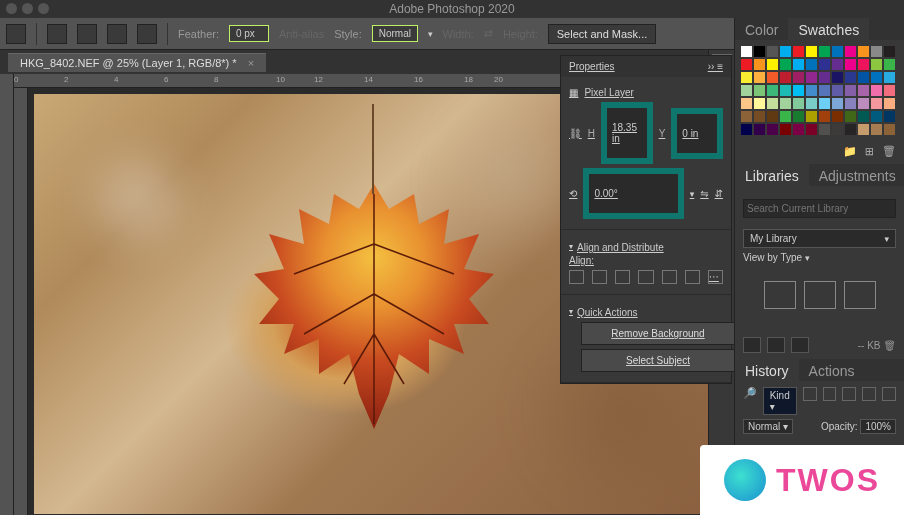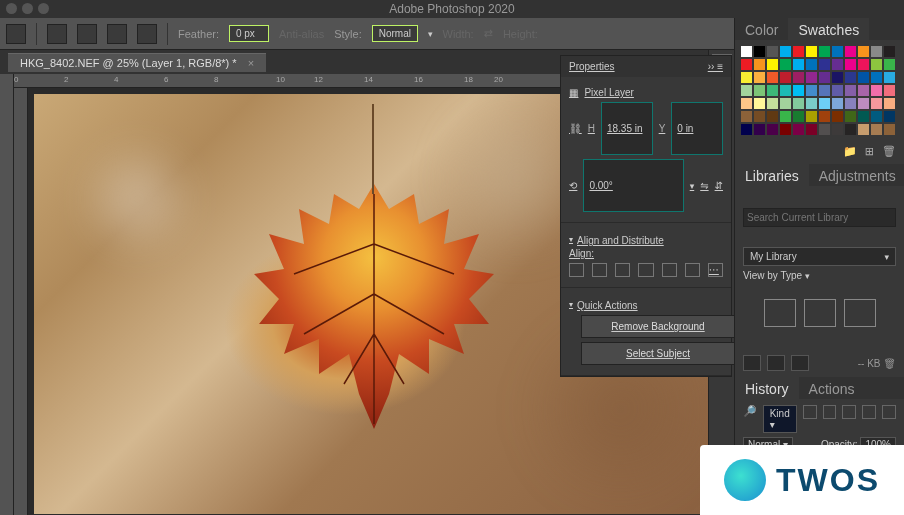--- a/index.html
+++ b/index.html
@@ -29,50 +29,50 @@
 .stem{position:absolute;left:138px;top:-50px;width:2px;height:90px;background:#6a4a2a;}
 .rpanel{position:absolute;right:0;top:18px;bottom:0;width:170px;background:#383838;border-left:1px solid #222;}
 .ptabs{display:flex;background:#323232;height:22px;}
 .ptab{padding:4px 10px;font-size:14px;color:#999;}
 .ptab.act{background:#383838;color:#ddd;}
 .swatches{padding:6px;display:grid;grid-template-columns:repeat(12,11px);gap:2px;}
 .sw{width:11px;height:11px;}
 .pfooter{display:flex;justify-content:flex-end;gap:8px;padding:4px 8px;color:#aaa;}
 .subtabs{display:flex;background:#323232;height:22px;margin-top:2px;}
 .lib-body{padding:6px 8px;font-size:10px;}
-.sinput{width:100%;background:#2a2a2a;border:1px solid #222;color:#888;padding:3px;font-size:10px;margin:16px 0;}
+.sinput{width:100%;background:#2a2a2a;border:1px solid #222;color:#888;padding:3px;font-size:10px;margin:7px 0;}
 .drp{background:#2a2a2a;border:1px solid #555;padding:3px 6px;display:flex;justify-content:space-between;align-items:center;margin:4px 0;font-size:10px;}
 .lib-icons{display:flex;gap:8px;justify-content:center;padding:18px 0;}
 .lib-icons div{width:32px;height:28px;border:1px solid #888;}
 .lib-foot{display:flex;justify-content:space-between;padding:4px 8px;align-items:center;}
 .lib-foot .l{display:flex;gap:6px;}
 .lib-foot .l span{width:18px;height:16px;background:#2a2a2a;border:1px solid #555;}
 .lib-foot .r{color:#999;font-size:10px;}
 .layers{padding:6px 8px;}
 .lhdr{display:flex;gap:6px;margin-bottom:4px;}
 .lhdr .f{background:#0f172a;border:1px solid #555;padding:2px 6px;font-size:10px;flex:1;}
 .lhdr .ic{width:14px;height:14px;border:1px solid #666;}
 .lrow{display:flex;justify-content:space-between;align-items:center;font-size:10px;margin-top:4px;}
 .lrow .f{background:#2a2a2a;border:1px solid #555;padding:1px 4px;}
 .props{position:absolute;left:560px;top:55px;width:172px;background:#383838;border:1px solid #222;z-index:5;font-size:10px;text-decoration:underline;}
 .props .hdr{display:flex;justify-content:space-between;padding:5px 8px;background:#323232;}
 .props .sec{padding:6px 8px;border-bottom:1px solid #2a2a2a;}
 .props .row{display:flex;align-items:center;gap:6px;margin:4px 0;}
 .props .row .l{color:#aaa;}
-.props .row .f{background:#2a2a2a;border:1px solid #0f766e;padding:20px 5px;flex:1;}
+.props .row .f{background:#2a2a2a;border:6px solid #0f766e;padding:14px 5px;flex:1;}
 .props .shdr{display:flex;margin:6px 0 2px;}
 .props .shdr::before{content:'▾';margin-right:4px;font-size:8px;}
 .props .aicons{display:flex;gap:8px;margin:4px 0;}
 .props .aicons span{width:16px;height:14px;border:1px solid #777;}
 .props .qbtn{display:block;width:100%;background:#4a4a4a;border:1px solid #222;color:#ddd;padding:5px;margin:4px 12px;text-align:center;font-size:10px;}
 .sidecol{position:absolute;right:170px;top:50px;width:26px;bottom:0;background:#383838;border-left:1px solid #222;z-index:3;}
 .sidecol .ic{width:20px;height:20px;margin:4px auto;border:1px solid #666;}
 .badge{position:absolute;right:0;bottom:0;background:#fff;padding:14px 24px;display:flex;align-items:center;gap:10px;z-index:20;border-top-left-radius:4px;}
 .badge .bulb{width:42px;height:42px;background:radial-gradient(circle at 40% 40%,#3de0d0,#1a8fd0);border-radius:50%;position:relative;}
-.badge .t{font-size:32px;font-weight:900;color:#0c4a6e;letter-spacing:2px;font-family:Arial Black,sans-serif;}
+.badge .t{font-size:32px;font-weight:900;color:#ec4899;letter-spacing:2px;font-family:Arial Black,sans-serif;}
 .chv{font-size:9px;}
 svg{display:block;}
 </style>
 </head>
 <body>
 
 <div class="titlebar">
   <div class="dots">
       <span></span>
       <span></span>
@@ -91,20 +91,21 @@
   <div class="sep"></div>
   <span class="lbl">Feather:</span>
   <span class="fld">0 px</span>
   <span class="lbl dis">Anti-alias</span>
   <span class="lbl">Style:</span>
   <span class="fld">Normal</span>
   <span class="chv">▾</span>
   <span class="lbl dis">Width:</span>
   <span class="lbl dis">⇄</span>
   <span class="lbl dis">Height:</span>
+  <button class="btn">Select and Mask...</button>
 </div>
 
 <div class="tabbar">
   <div class="tab">
     <span>HKG_8402.NEF @ 25% (Layer 1, RGB/8*) *</span>
     <span class="x">×</span>
   </div>
 </div>
 
 <div class="work">

